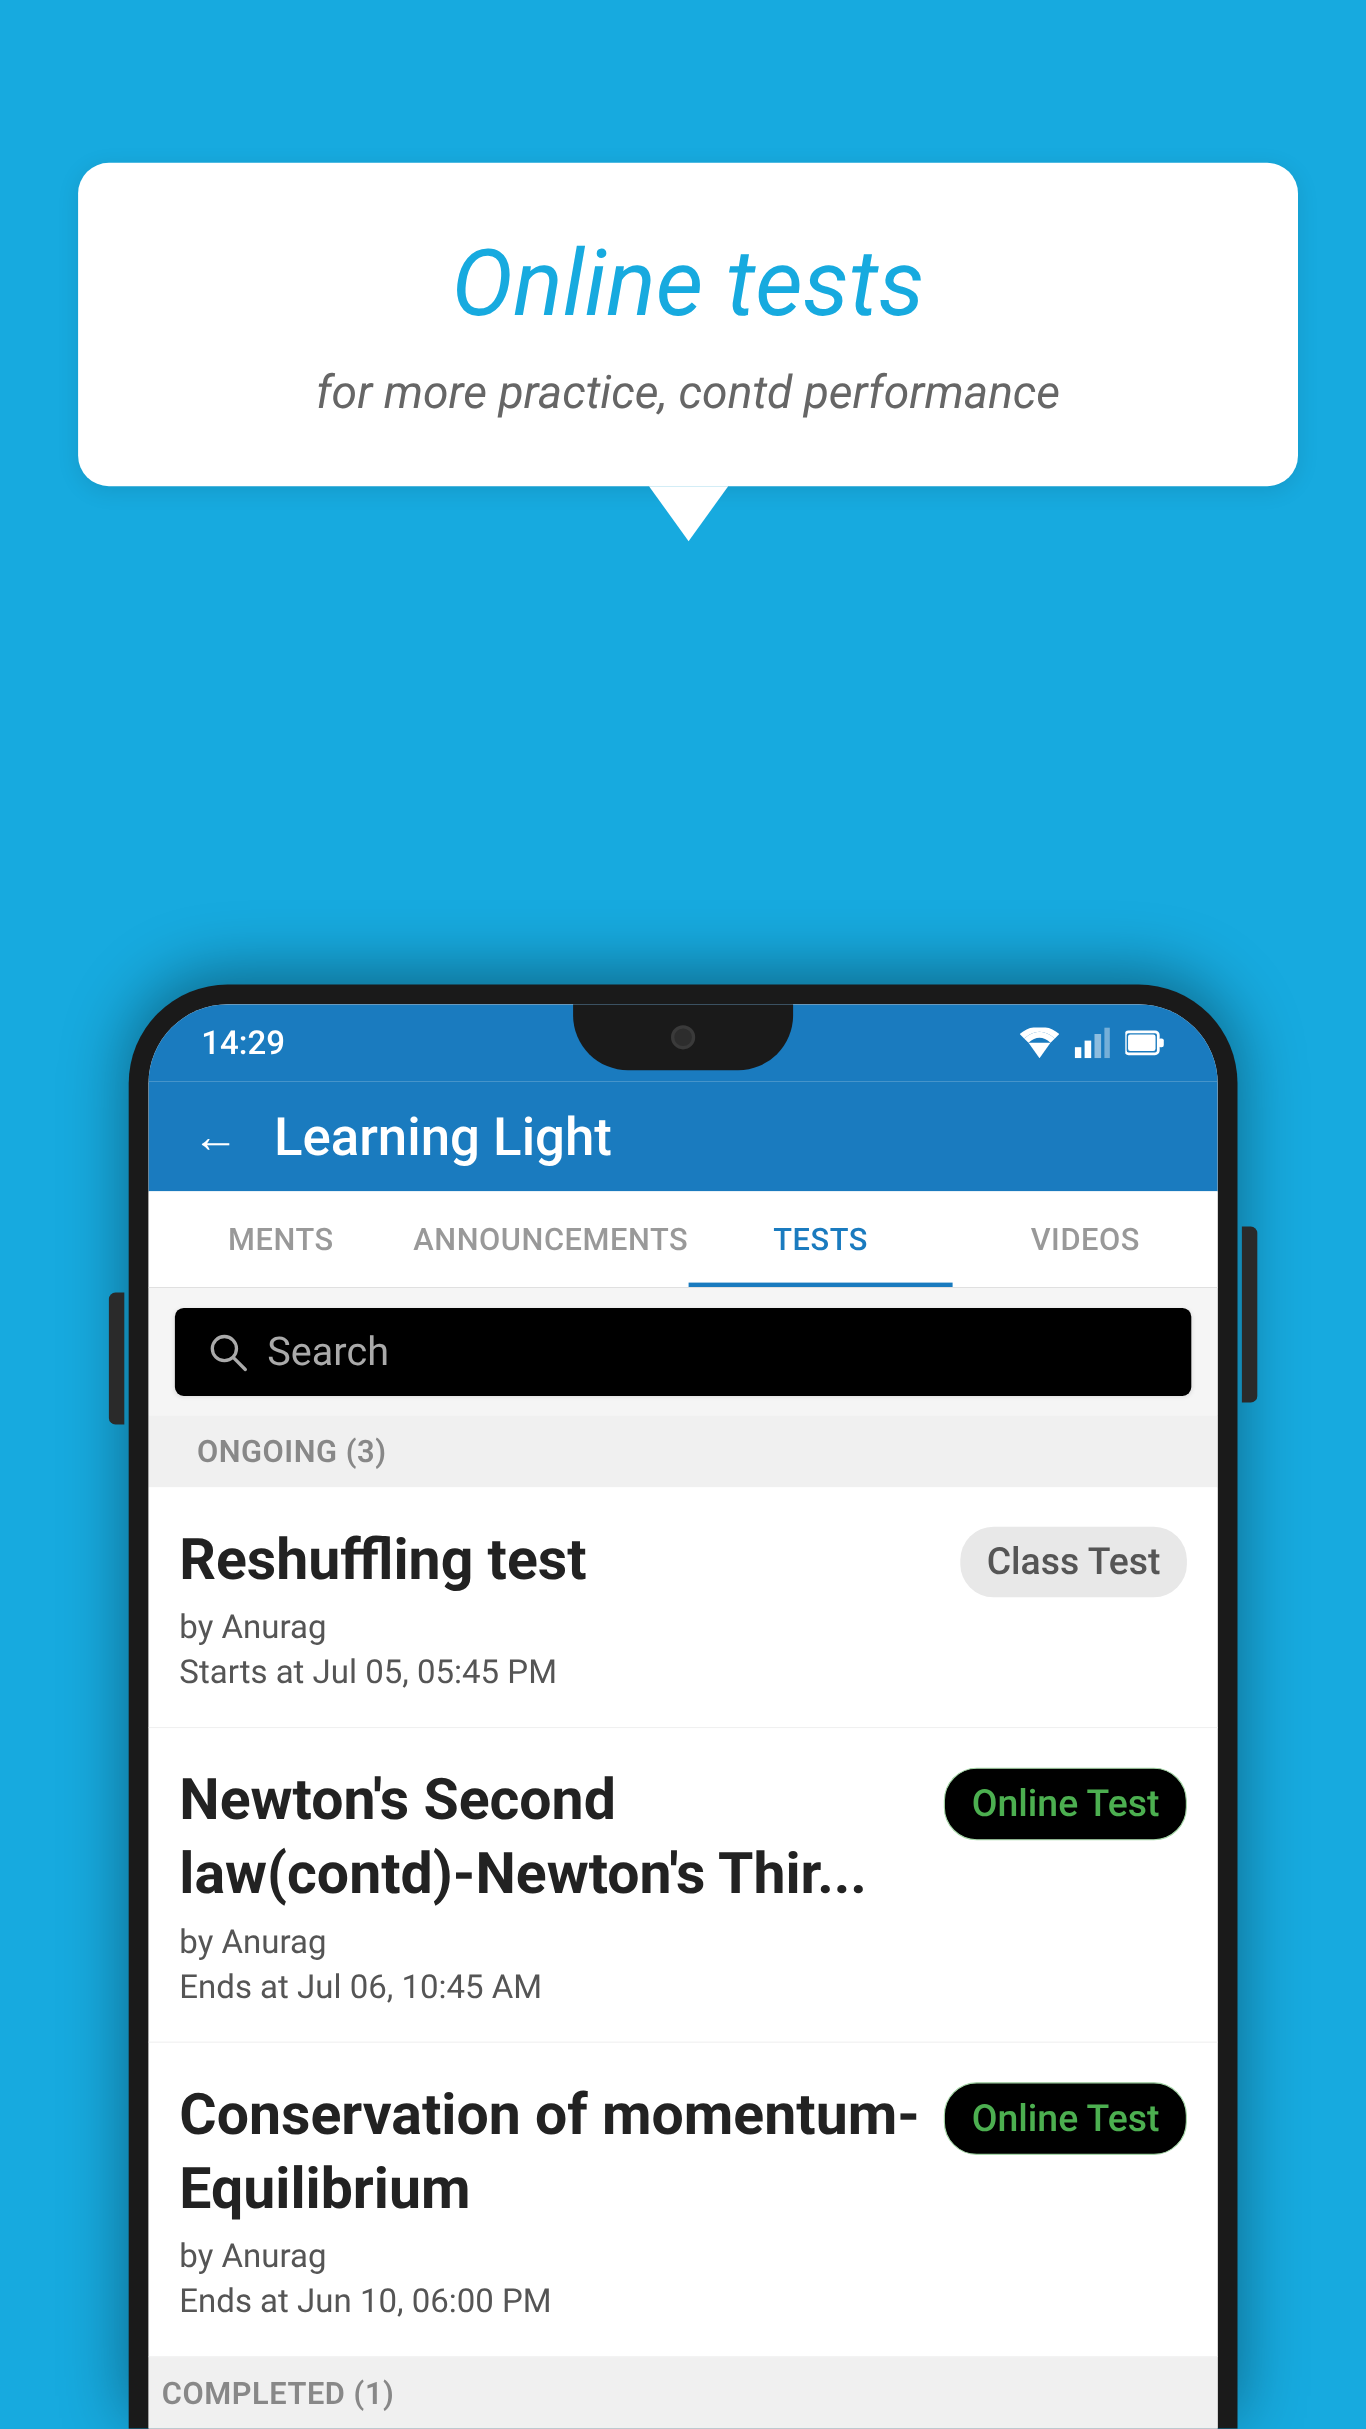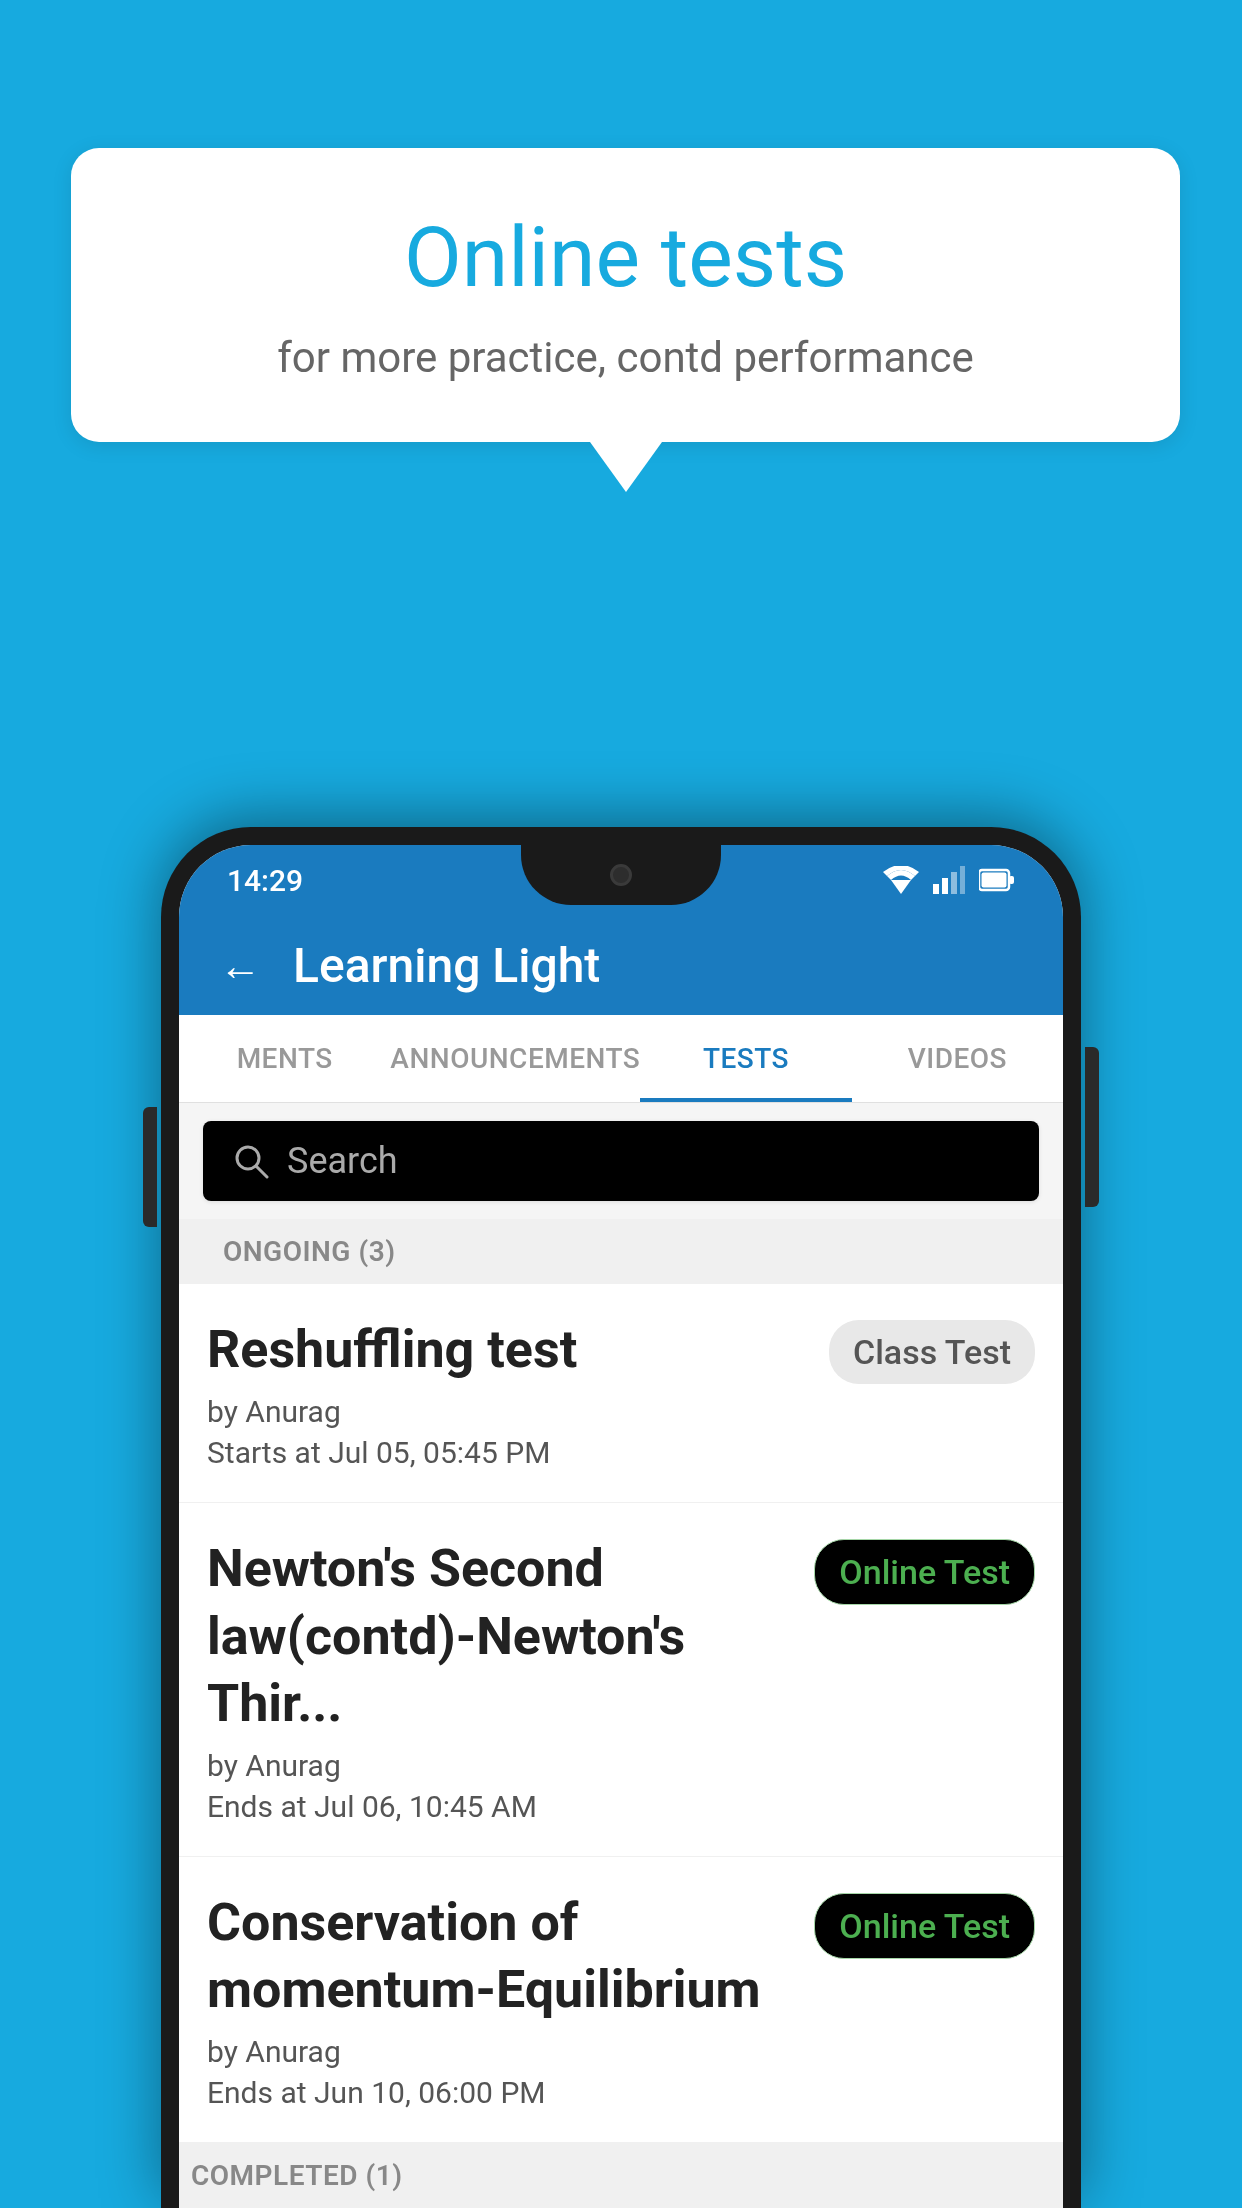--- a/index.html
+++ b/index.html
@@ -16,20 +16,21 @@
 
     
     .speech-bubble-container {
       position: absolute;
       top: 148px;
       left: 71px;
       right: 62px;
       display: flex;
       flex-direction: column;
       align-items: center;
+      font-style: italic;
     }
 
     .speech-bubble {
       background: white;
       border-radius: 28px;
       padding: 60px 80px;
       width: 100%;
       text-align: center;
       box-shadow: 0 4px 20px rgba(0,0,0,0.1);
     }
@@ -56,21 +57,21 @@
       font-size: 42px;
       font-weight: 400;
     }
 
     
     .phone-wrapper {
       position: absolute;
       bottom: 0;
       left: 50%;
       transform: translateX(-50%);
-      width: 920px;
+      width: 1008px;
     }
 
     .phone-outer {
       background: #1a1a1a;
       border-radius: 90px 90px 0 0;
       padding: 18px 18px 0 18px;
       position: relative;
       box-shadow: 0 -10px 60px rgba(0,0,0,0.4);
     }
 

